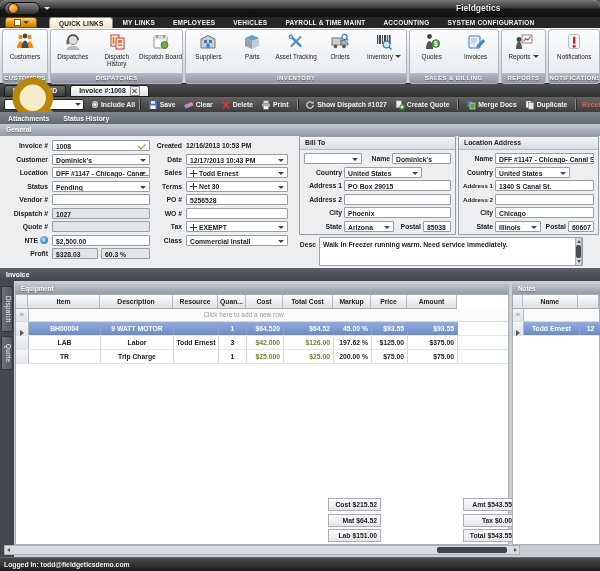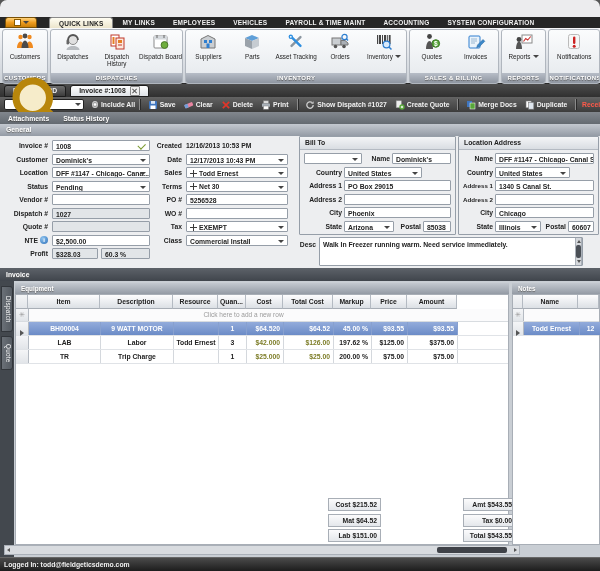--- a/index.html
+++ b/index.html
@@ -103,20 +103,27 @@
 
   
   .statusbar{left:0;top:557px;width:600px;height:14px;background:linear-gradient(#4a4a4a,#1d1d1d);border-top:1px solid #666;box-sizing:border-box;color:#f0f0f0;font-size:6.8px;font-weight:bold;line-height:13px;padding-left:4px;}
 </style>
 </head>
 <body>
 
 <div id="stage">
 <div class="app">
 
+  <div class="abs titlebar">
+    <div class="abs apppill">
+      <div class="appswirl"></div>
+    </div>
+    <div class="abs caret lt qat-caret"></div>
+    <div class="abs title nw">Fieldgetics</div>
+  </div>
 
   <div class="abs tabrow">
     <div class="appbtn">
       <div class="sq"></div>
       <div class="caret"></div>
     </div>
     <div class="rtab active">QUICK LINKS</div>
     <div class="rtab">MY LINKS</div>
     <div class="rtab">EMPLOYEES</div>
     <div class="rtab">VEHICLES</div>

